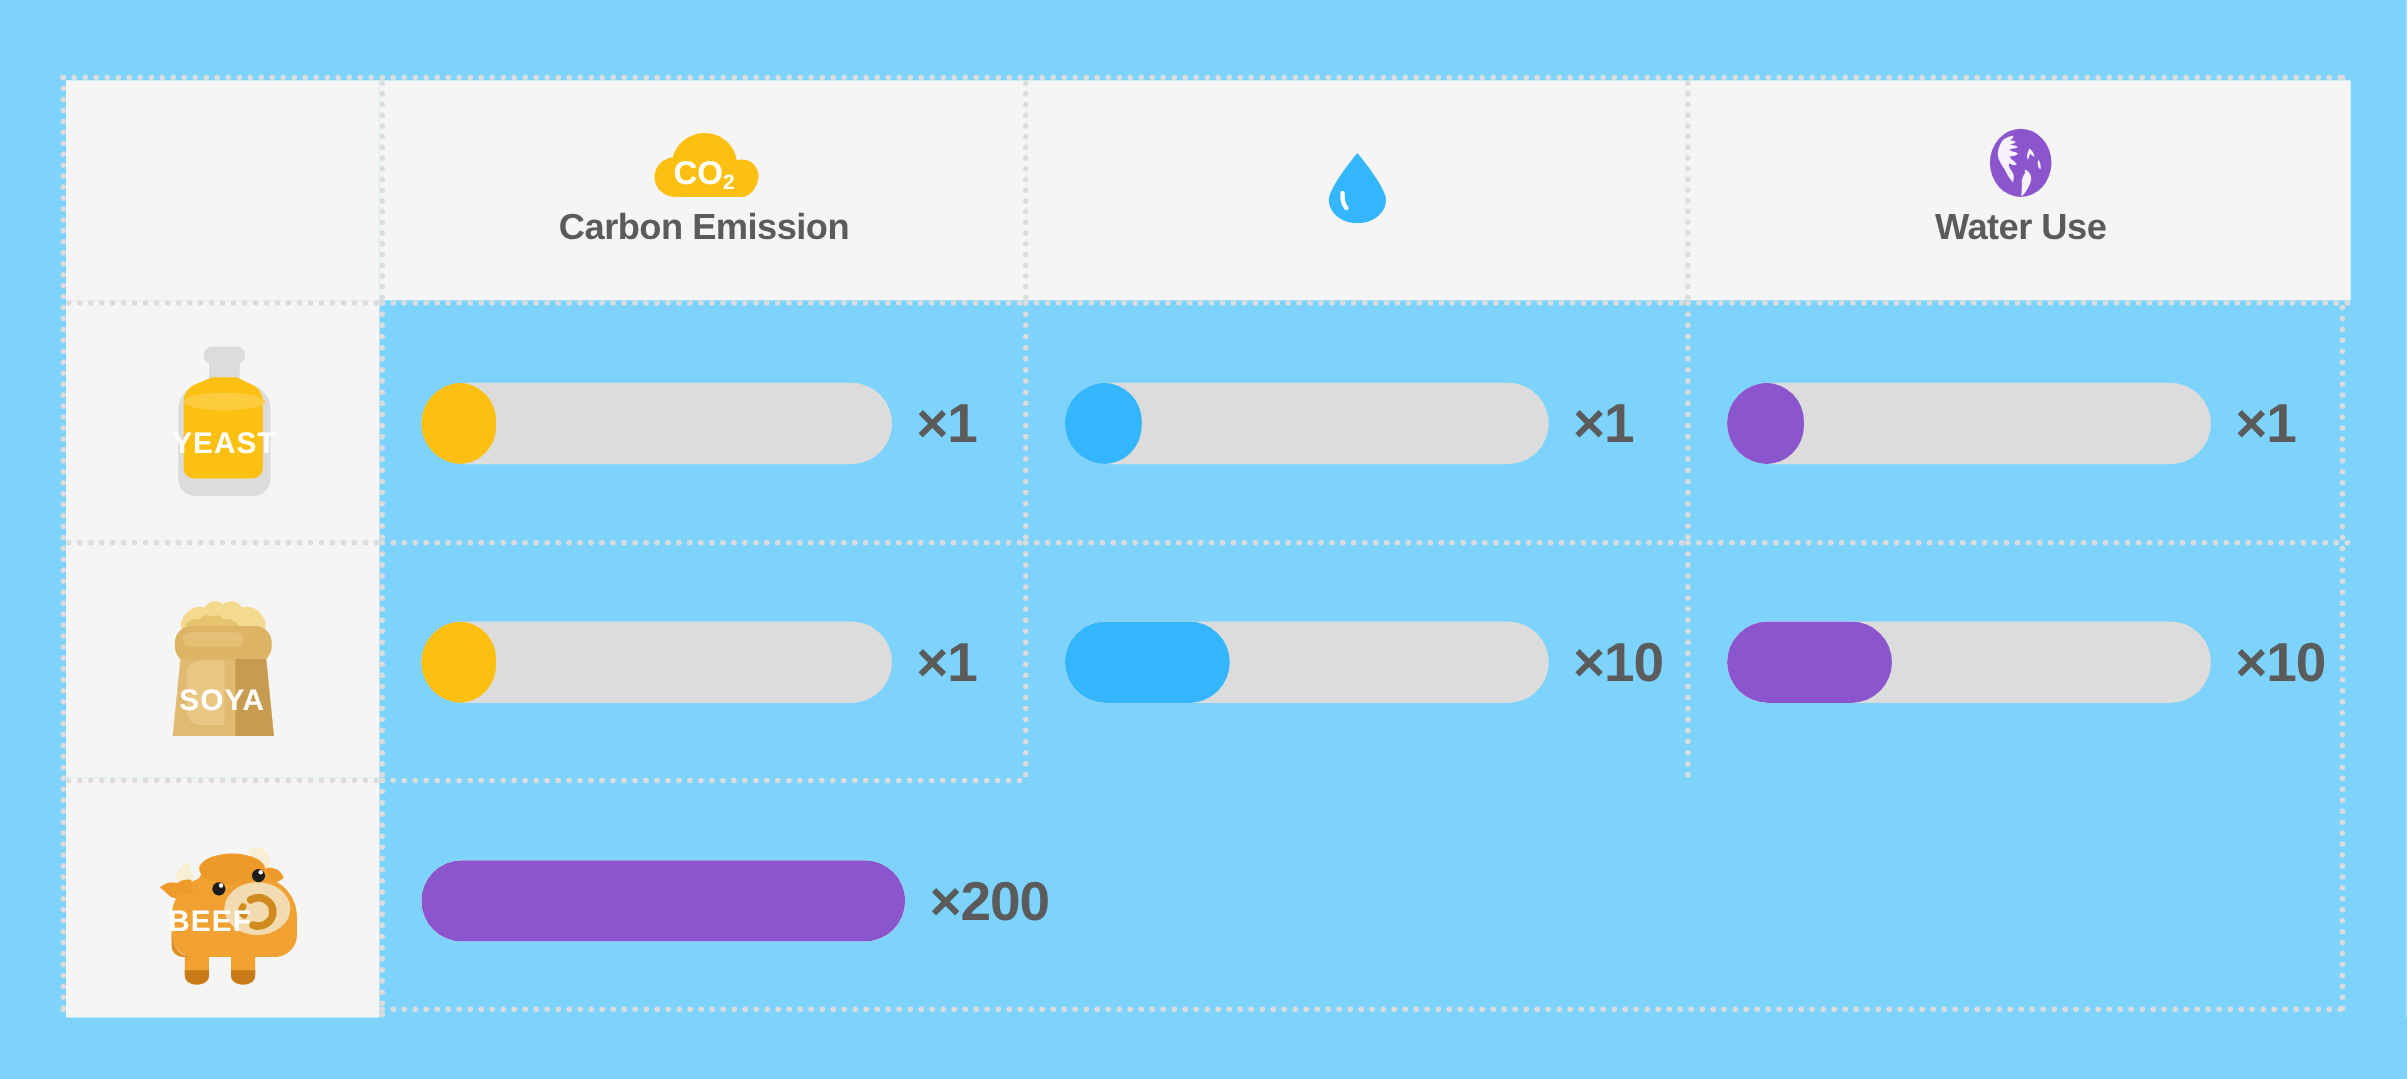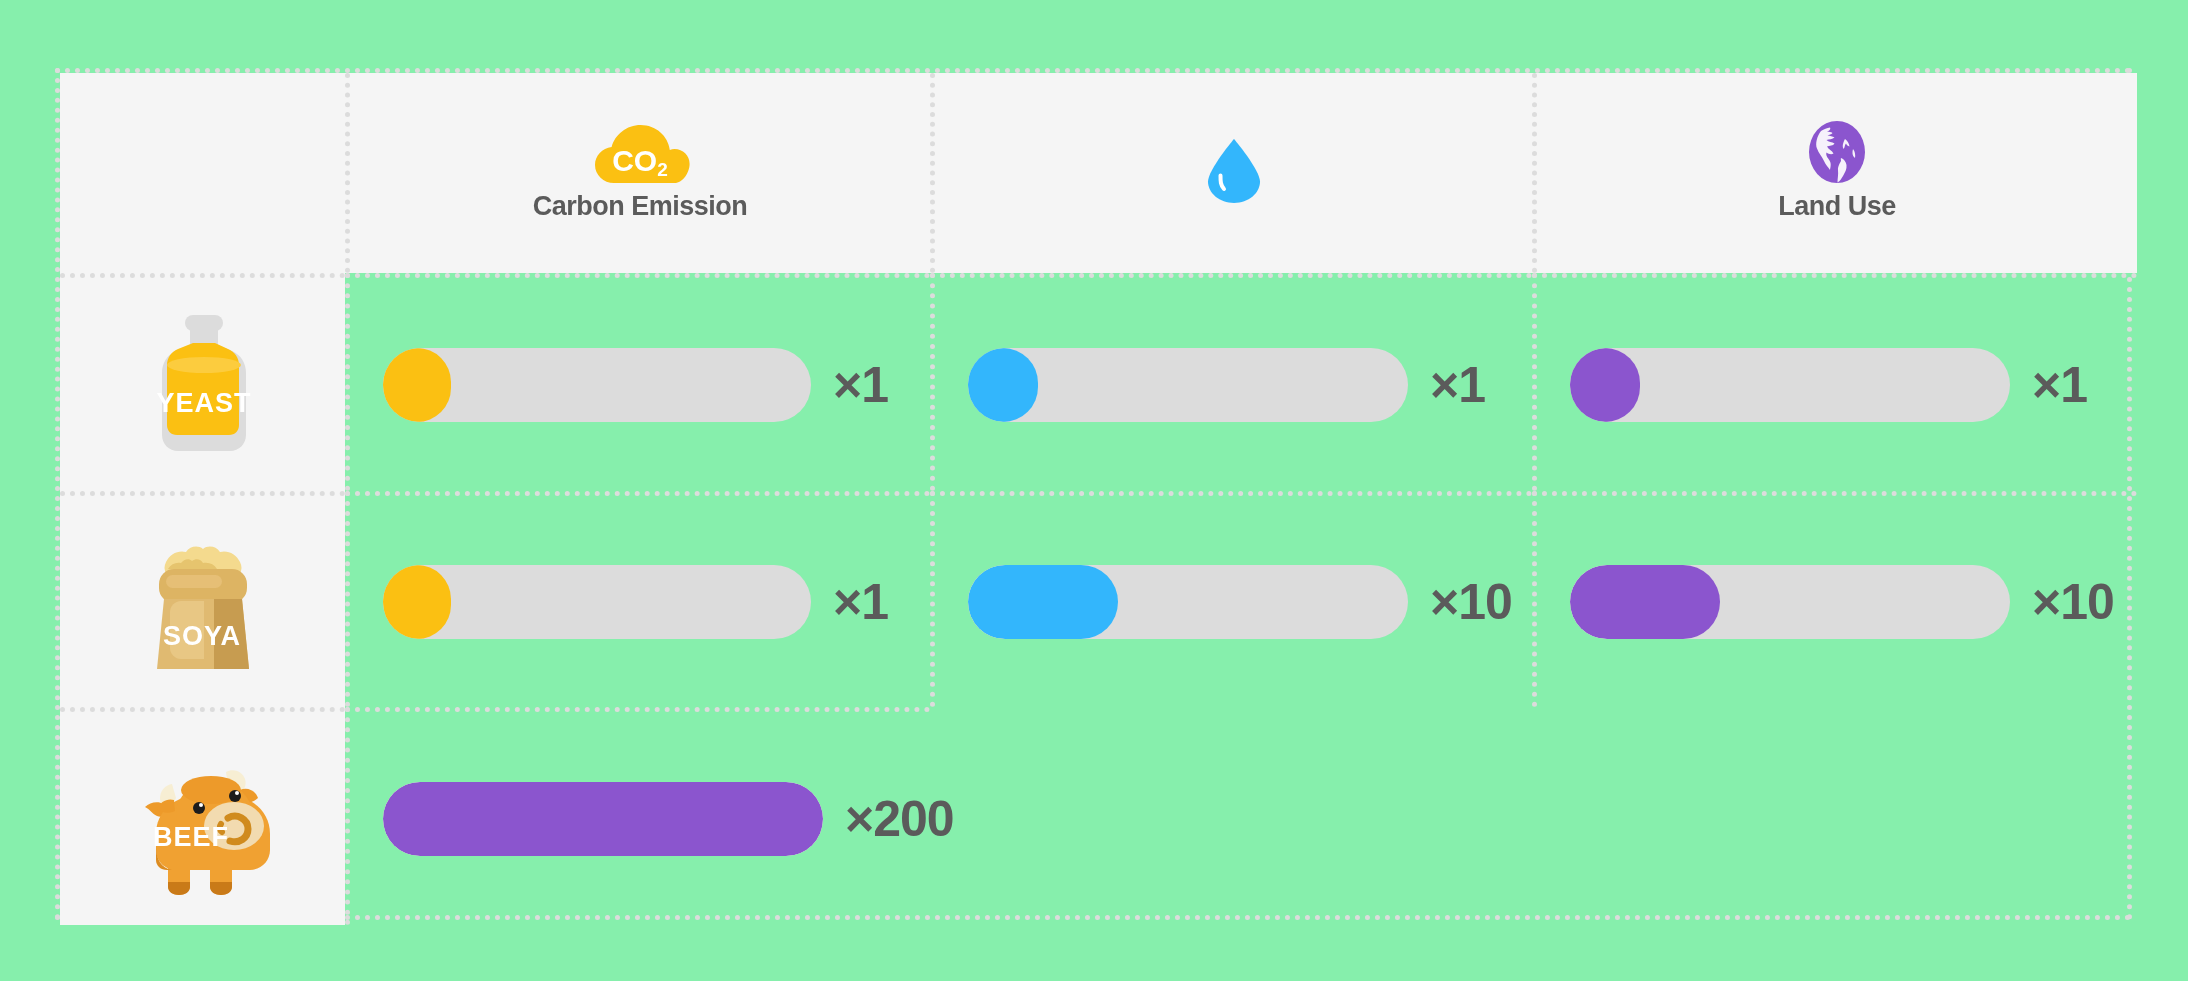--- a/index.html
+++ b/index.html
@@ -11,21 +11,21 @@
     width: 2188px;
     height: 981px;
     font-family: "Liberation Sans", sans-serif;
     overflow: hidden;
   }
 
   #stage {
     position: relative;
     width: 2188px;
     height: 981px;
-    background: #86efac;
+    background: #7dd3fc;
   }
 
   
   .grid {
     position: absolute;
     left: 55px;
     top: 68px;
     width: 2077px;
     height: 852px;
     display: grid;
@@ -58,21 +58,21 @@
     gap: 6px;
     padding-bottom: 6px;
   }
   .head-icon {
     height: 66px;
     display: flex;
     align-items: flex-end;
     justify-content: center;
   }
   .head-label {
-    font-size: 27px;
+    font-size: 33px;
     font-weight: bold;
     color: #5b5b5b;
     letter-spacing: -0.5px;
     white-space: nowrap;
   }
 
   
   .prod-cell { background: #f5f5f5; }
   .prod-icon {
     width: 170px;
@@ -151,21 +151,21 @@
       <div class="head-inner">
         <div class="head-icon">
           <svg width="66" height="66" viewBox="0 0 66 66" aria-hidden="true">
             <ellipse cx="33" cy="33" rx="28" ry="31" fill="#8B55CE"></ellipse>
             <path fill="#ffffff" opacity="0.92" d="M17 12c3-2 6-3 9-3.5 1 2-1 3.5-3 4 2 .5 4 0 5.5 1.5-1 1.5-3.5 1.5-5 2.5 2.5.5 5 .5 7 2-2 2-5.5 1.5-8 2.5 2 2 5.5 2 8 3.5-1.5 2.5-5 2-7.5 3 1.5 3 5 4 6.5 7-2 1.5-5 .5-7-1-1 3 1.5 5.5 3 8 2 3 1 6.5.5 9.5-2-3-4.5-5.5-6-9-2-4.5-5.5-8-7-12.5C11 25 13 17 17 12z"></path>
             <path fill="#ffffff" opacity="0.92" d="M41 20c2.5 1.5 4 4.5 4.5 7.5-1.5-.5-3-1.5-3.5-3-1.5 1.5-1 4-2.5 5.5-1.5-2.5-.5-5.5.5-8 .2-.8.6-1.5 1-2z"></path>
             <path fill="#ffffff" opacity="0.92" d="M37 39c3 1 5 4 5.5 7 .5 4-1.5 7.5-3.5 11-1.5 2.5-3 5-5.5 6.5 0-4 1-8 .5-12-.5-3 1-6 3-9.5.1-1.2-.5-2-0-3z"></path>
             <path fill="#ffffff" opacity="0.92" d="M49 30c2 2.5 2.5 6 2 9-1.5-1-2.5-3-2.5-5 0-1.5 0-2.8.5-4z"></path>
           </svg>
         </div>
-        <div class="head-label">Land Use</div>
+        <div class="head-label">Water Use</div>
       </div>
     </div>
 
     <div class="cell prod-cell rowsep">
       <div class="prod-icon">
         <svg width="170" height="170" viewBox="0 0 170 170" aria-hidden="true">
           <rect x="67" y="15" width="38" height="16" rx="8" fill="#DCDCDC"></rect>
           <path fill="#DCDCDC" d="M72 27h28v18l14 6c9 4 14 12 14 22v62c0 9-7 16-16 16H60c-9 0-16-7-16-16V73c0-10 5-18 14-22l14-6V27z"></path>
           <path fill="#FBC012" d="M75 43h22l13 6c7 3 11 9 11 16v60c0 6-4 10-10 10H59c-6 0-10-4-10-10V65c0-7 4-13 11-16l15-6z"></path>
           <ellipse cx="86" cy="65" rx="37" ry="8" fill="#FCCC3E"></ellipse>

